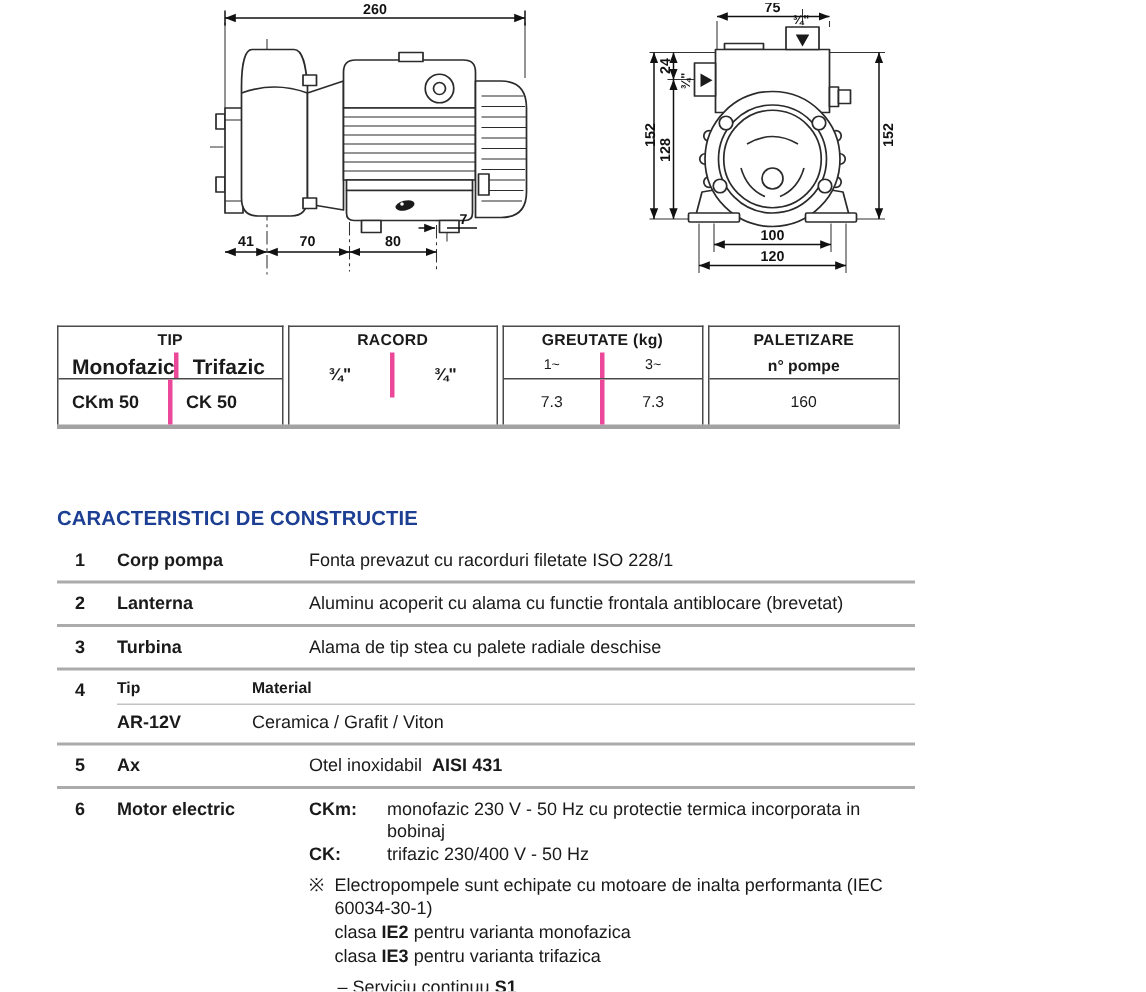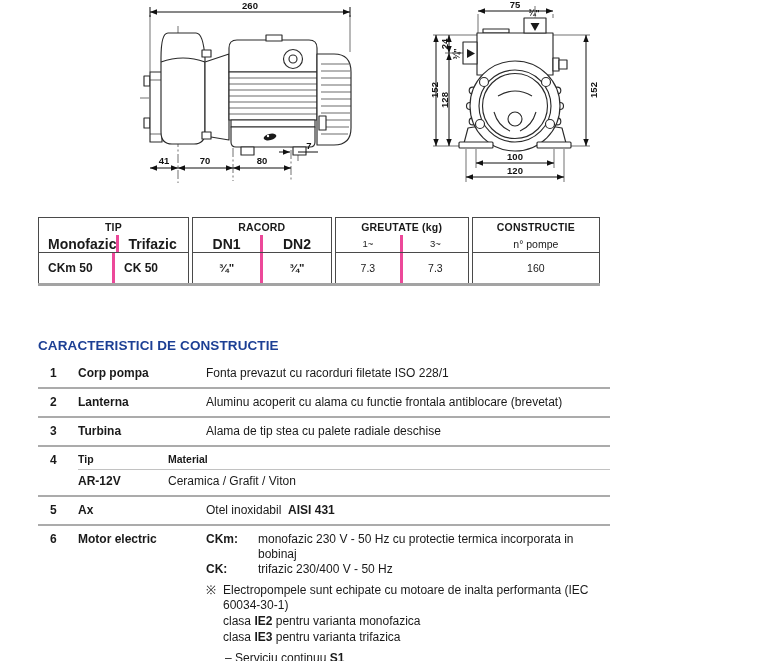--- a/index.html
+++ b/index.html
@@ -28,21 +28,21 @@
   .thead{height:17px;display:flex;align-items:center;justify-content:center;
          font-size:10.5px;font-weight:700;letter-spacing:.2px;}
   .trow{display:flex;align-items:stretch;}
   .tsub{height:17px;border-bottom:1.2px solid #4a4a4a;}
   .tdata{height:30px;}
   .tcell{flex:1;display:flex;align-items:center;justify-content:center;font-size:10.5px;}
   .tcell + .tcell{border-left:3px solid #ec4899;}
   .tcell.left{justify-content:flex-start;padding-left:9px;}
   .tsub .tcell{font-weight:700;font-size:14px;}
   .g2 .tsub .tcell{font-weight:400;font-size:9.5px;}
-  .g3 .tsub .tcell{font-weight:400;font-size:10.5px;}
+  .g3 .tsub .tcell{font-weight:700;font-size:10.5px;}
   .g0 .tdata .tcell{font-weight:700;font-size:12px;}
   .g1 .tdata .tcell{font-weight:700;font-size:11.5px;}
   
   .construction{margin:52px 18px 0 38px;}
   .ctitle{margin:0 0 7px 0;font-size:13.5px;font-weight:700;color:#1c3f94;letter-spacing:.1px;}
   .crow{display:flex;border-top:2px solid #ababab;padding:6px 0;font-size:12px;line-height:1.25;}
   .crow.first{border-top:none;}
   .cnum{flex:0 0 28px;padding-left:12px;font-weight:700;}
   .cname{flex:0 0 128px;font-weight:700;}
   .cbody{flex:1;}
@@ -236,44 +236,40 @@
         <div class="tcell left">Trifazic</div>
       </div>
       <div class="trow tdata">
         <div class="tcell left">CKm 50</div>
         <div class="tcell left">CK 50</div>
       </div>
     </div>
 
     <div class="tgroup g1">
       <div class="thead">RACORD</div>
-      <div class="trow tsub">
-        <div class="tcell">DN1</div>
-        <div class="tcell">DN2</div>
-      </div>
       <div class="trow tdata">
         <div class="tcell">¾"</div>
         <div class="tcell">¾"</div>
       </div>
     </div>
 
     <div class="tgroup g2">
       <div class="thead">GREUTATE (kg)</div>
       <div class="trow tsub">
         <div class="tcell">1~</div>
         <div class="tcell">3~</div>
       </div>
       <div class="trow tdata">
         <div class="tcell">7.3</div>
         <div class="tcell">7.3</div>
       </div>
     </div>
 
     <div class="tgroup g3">
-      <div class="thead">CONSTRUCTIE</div>
+      <div class="thead">PALETIZARE</div>
       <div class="trow tsub">
         <div class="tcell">n° pompe</div>
       </div>
       <div class="trow tdata">
         <div class="tcell">160</div>
       </div>
     </div>
   </div>
 
   <div class="construction">

